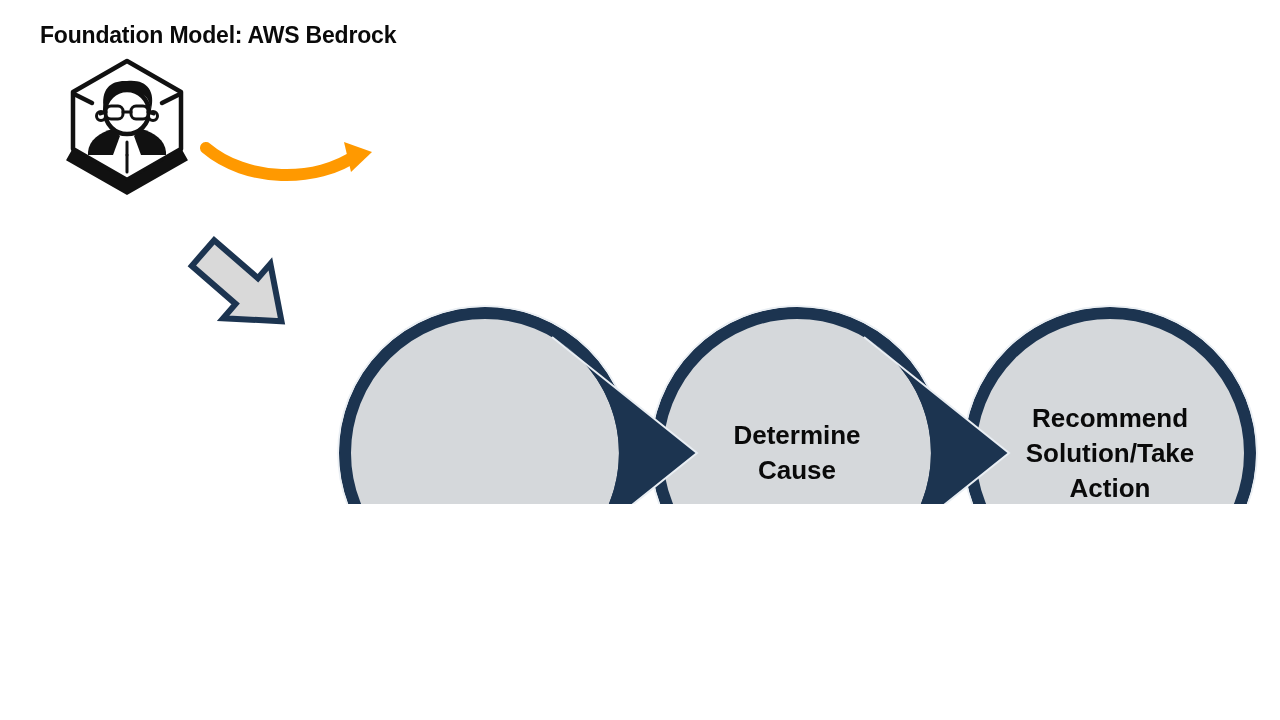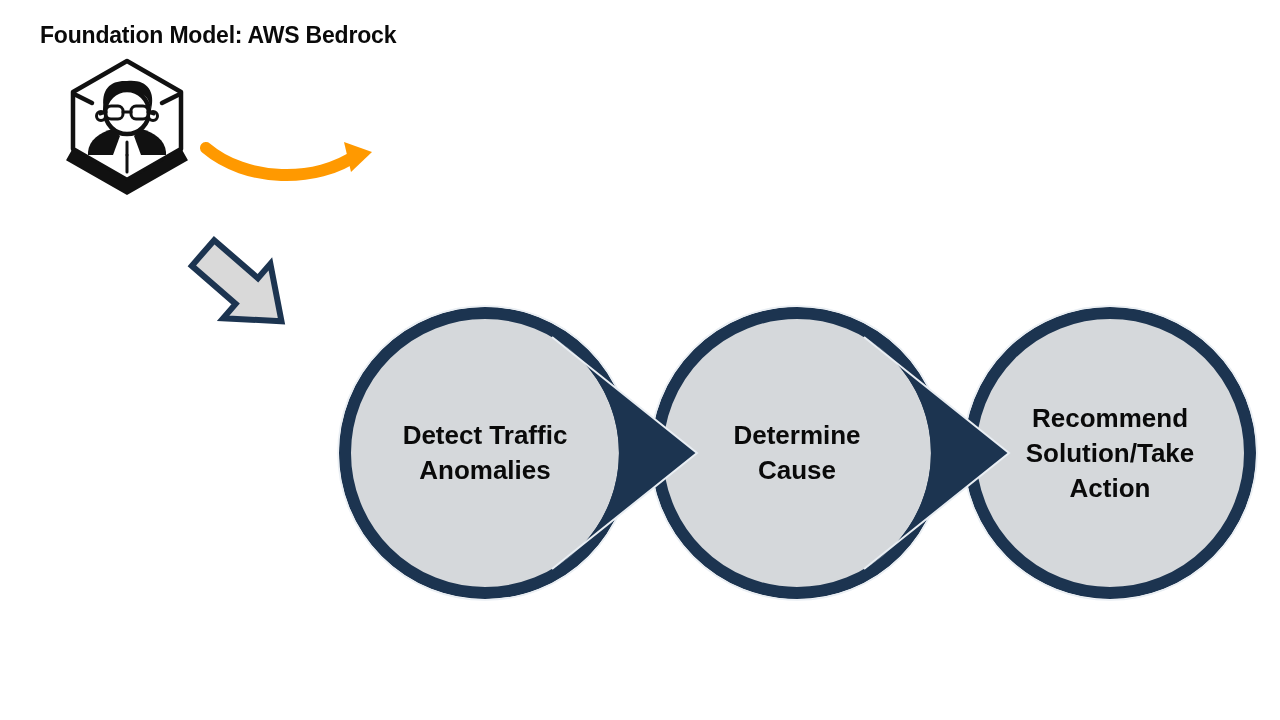--- a/index.html
+++ b/index.html
@@ -1,17 +1,17 @@
 <!DOCTYPE html>
 <html style="--navy: #1c3450; --circle-fill: #d5d8db; --arrow-fill: #d9d9d9; --aws-ink: #232f3e; --aws-orange: #ff9900; --edge-light: #e9eef3; --text: #0a0a0a;"><head>
 <meta charset="utf-8">
 <style>
   html,body{margin:0;padding:0;background:#ffffff;}
   .slide{
-    position:relative;width:1280px;height:720px;background:#fff;overflow:hidden;
+    position:relative;width:1280px;height:504px;background:#fff;overflow:hidden;
     font-family:"Liberation Sans", sans-serif;
   }
   .title{
     position:absolute;left:40px;top:20px;margin:0;
     font-size:23px;line-height:30px;font-weight:bold;color:var(--text,#0a0a0a);
     letter-spacing:-0.2px;
   }
   .aws-wordmark{
     position:absolute;left:190px;top:52px;
     font-size:100px;line-height:100px;font-weight:bold;letter-spacing:-4px;
@@ -106,21 +106,19 @@
     <g>
       <path class="wedge" d="M552 337 A134 134 0 0 1 552 569 L697 453 Z"></path>
       <path class="wedge-edge" d="M552 569 L697 453 L552 337"></path>
     </g>
     <g>
       <path class="wedge" d="M864 337 A134 134 0 0 1 864 569 L1009 453 Z"></path>
       <path class="wedge-edge" d="M864 569 L1009 453 L864 337"></path>
     </g>
   </svg>
 
-  <div class="step-label s1">Detect Traffic
-Anomalies</div>
   <div class="step-label s3">Recommend
 Solution/Take
 Action</div>
   <div class="step-label s2">Determine
 Cause</div>
 
 </div>
 
 </body></html>

